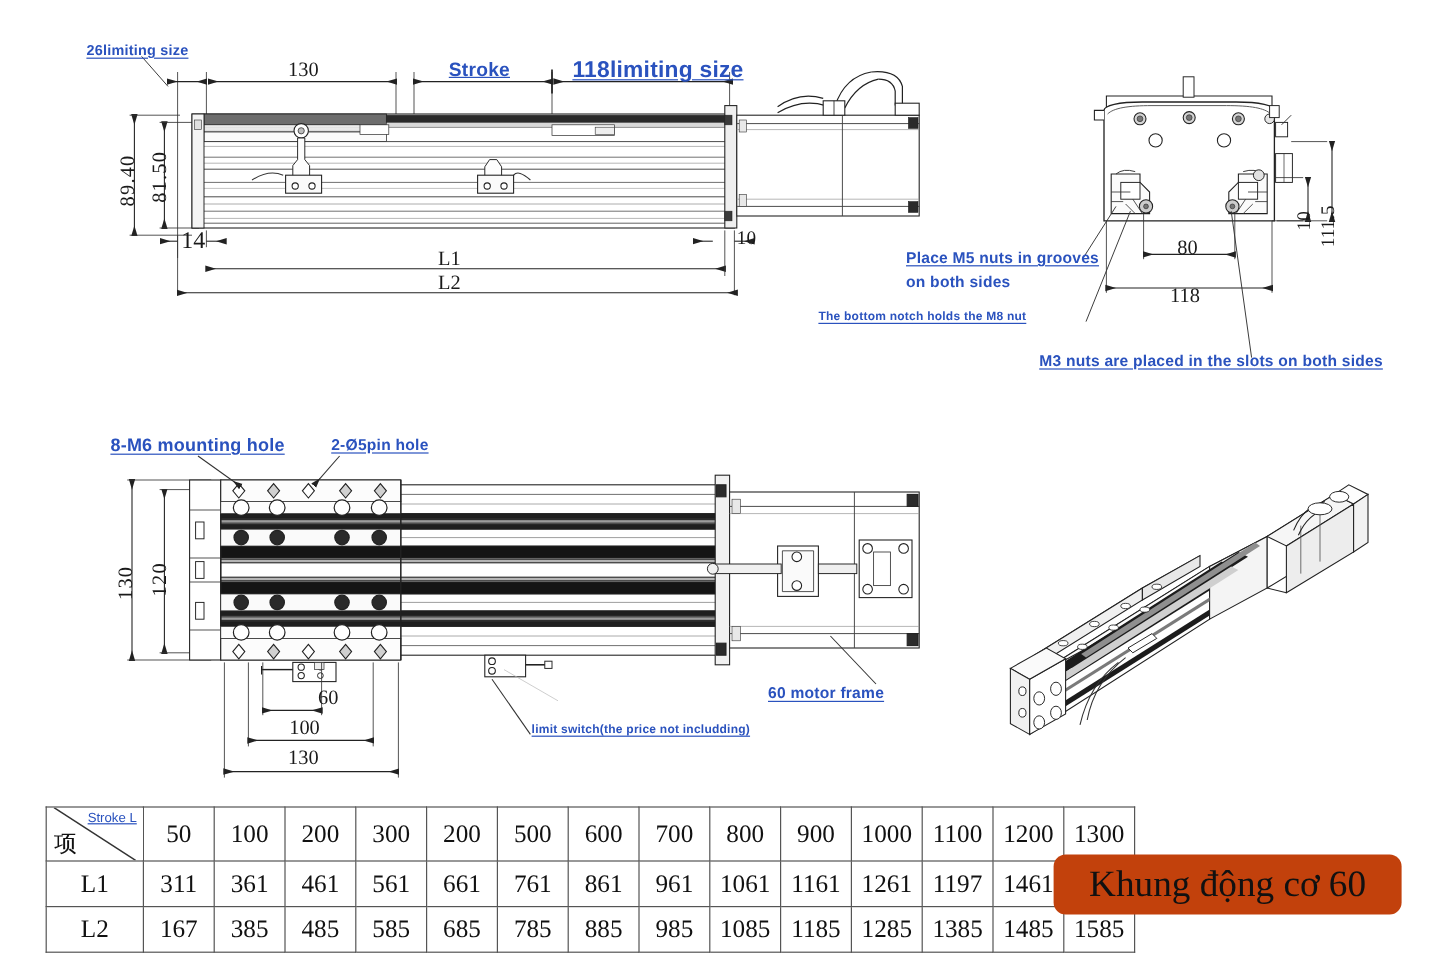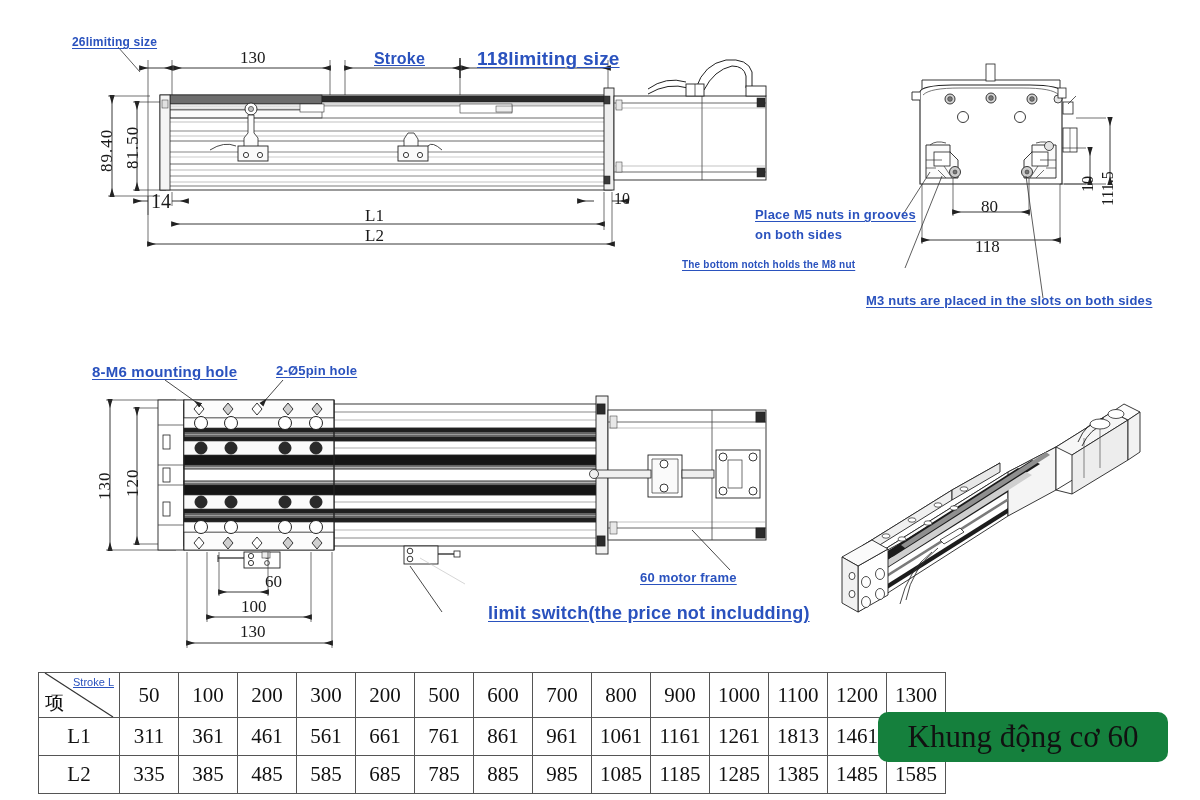--- a/index.html
+++ b/index.html
@@ -50,21 +50,21 @@
     text-decoration:underline;
   }
   .corner .citem{
     position:absolute;left:6px;bottom:1px;font-size:19px;color:#111;
     font-family:"DejaVu Sans",sans-serif;
   }
 
   
   .badge{
     position:absolute;left:878px;top:712px;width:290px;height:50px;
-    background:#15803d;border-radius:10px;
+    background:#c2410c;border-radius:10px;
     display:flex;align-items:center;justify-content:center;
     font-family:"Liberation Serif",serif;font-size:31px;color:#111;
   }
 </style>
 </head>
 <body>
 
 <div class="sheet">
 
 <svg class="dwg" viewBox="0 0 1200 800">
@@ -525,21 +525,21 @@
 <div class="lbl dim vert" style="left:96px;top:500px;font-size:17px;letter-spacing:1px;">130</div>
 
 <div class="lbl dim vert" style="left:124px;top:497px;font-size:17px;letter-spacing:1px;">120</div>
 
 <div class="lbl dim" style="left:233px;top:573px;font-size:17px;margin-left:32px;">60</div>
 
 <div class="lbl dim" style="left:241px;top:598px;font-size:17px;">100</div>
 
 <div class="lbl dim" style="left:240px;top:623px;font-size:17px;">130</div>
 
-<div class="lbl blue blue-u" style="left:443px;top:604px;font-size:18px;margin-left:45px;">limit switch(the price not includding)</div>
+<div class="lbl blue blue-u" style="left:443px;top:604px;font-size:10px;">limit switch(the price not includding)</div>
 
 <div class="lbl blue blue-u" style="left:640px;top:571px;font-size:13px;">60 motor frame</div>
 
 <table class="spec-table">
   <thead>
     <tr>
       <th class="corner">
         <svg class="slash" viewBox="0 0 80 44" preserveAspectRatio="none">
           <line x1="6" y1="0" x2="74" y2="44" stroke="#333" stroke-width="1.2"></line>
         </svg>
@@ -569,27 +569,27 @@
       <td>361</td>
       <td>461</td>
       <td>561</td>
       <td>661</td>
       <td>761</td>
       <td>861</td>
       <td>961</td>
       <td>1061</td>
       <td>1161</td>
       <td>1261</td>
-      <td>1813</td>
+      <td>1197</td>
       <td>1461</td>
       <td>1561</td>
     </tr>
     <tr>
       <td class="rowhead">L2</td>
-      <td>335</td>
+      <td>167</td>
       <td>385</td>
       <td>485</td>
       <td>585</td>
       <td>685</td>
       <td>785</td>
       <td>885</td>
       <td>985</td>
       <td>1085</td>
       <td>1185</td>
       <td>1285</td>

